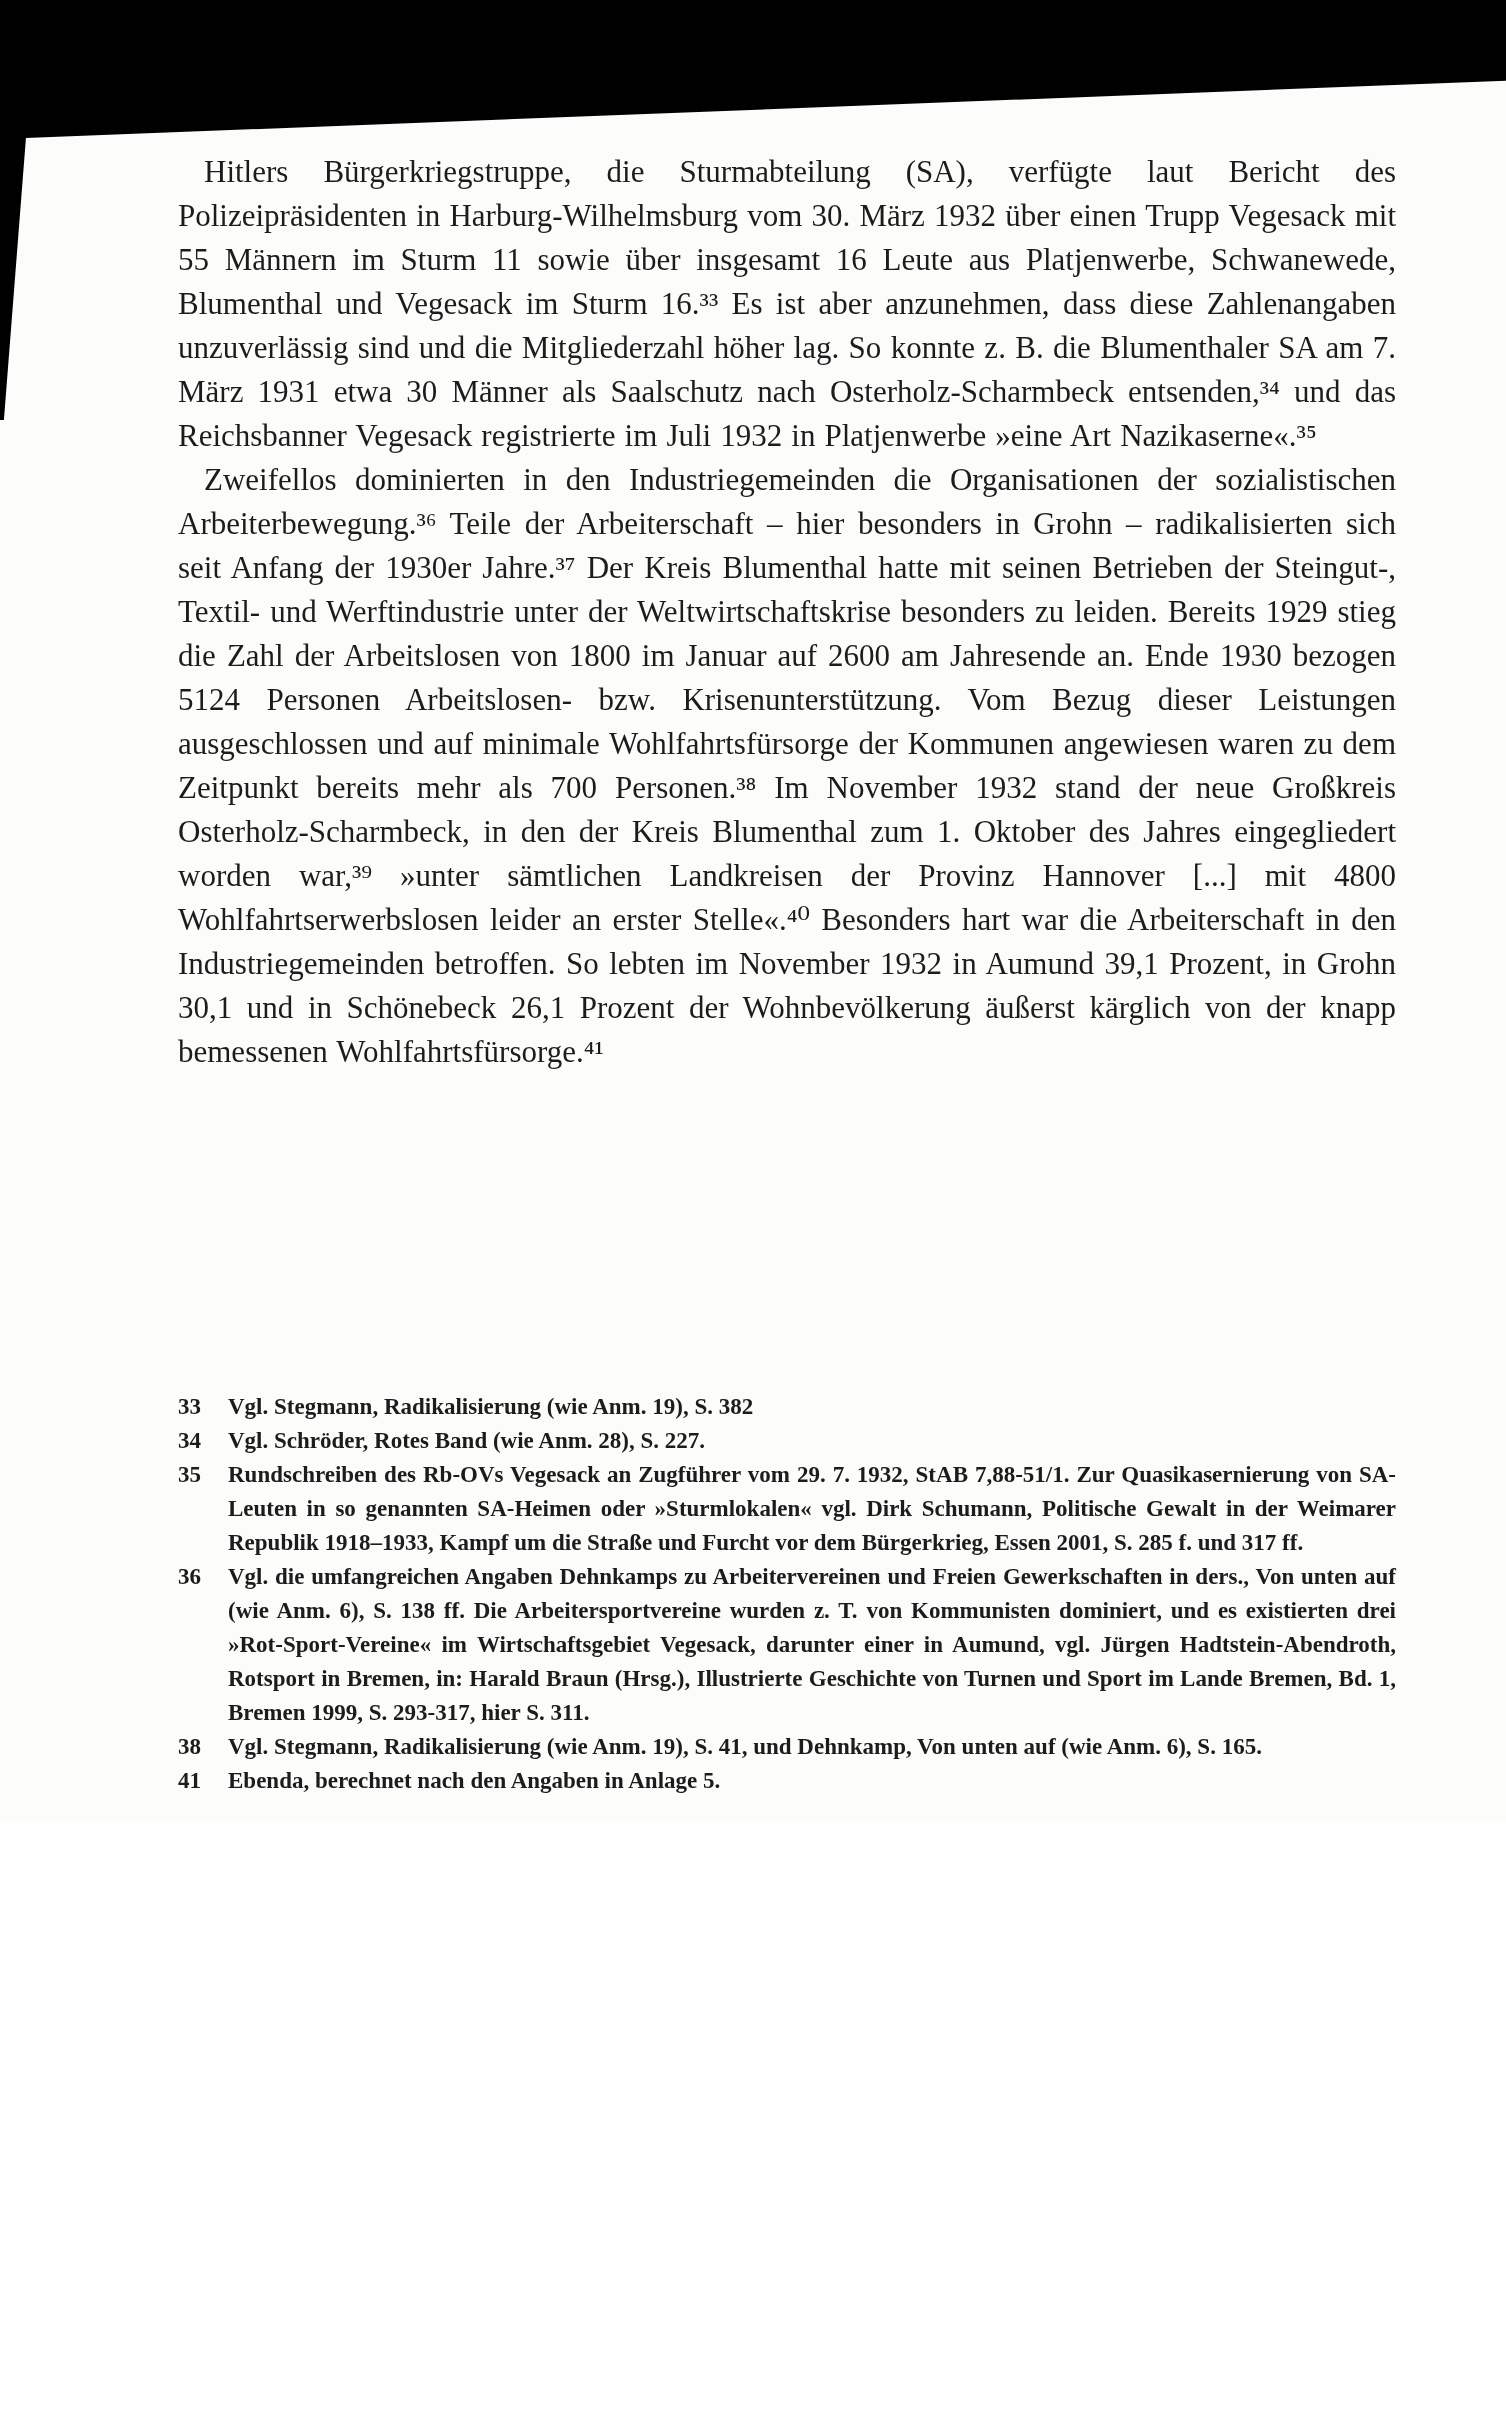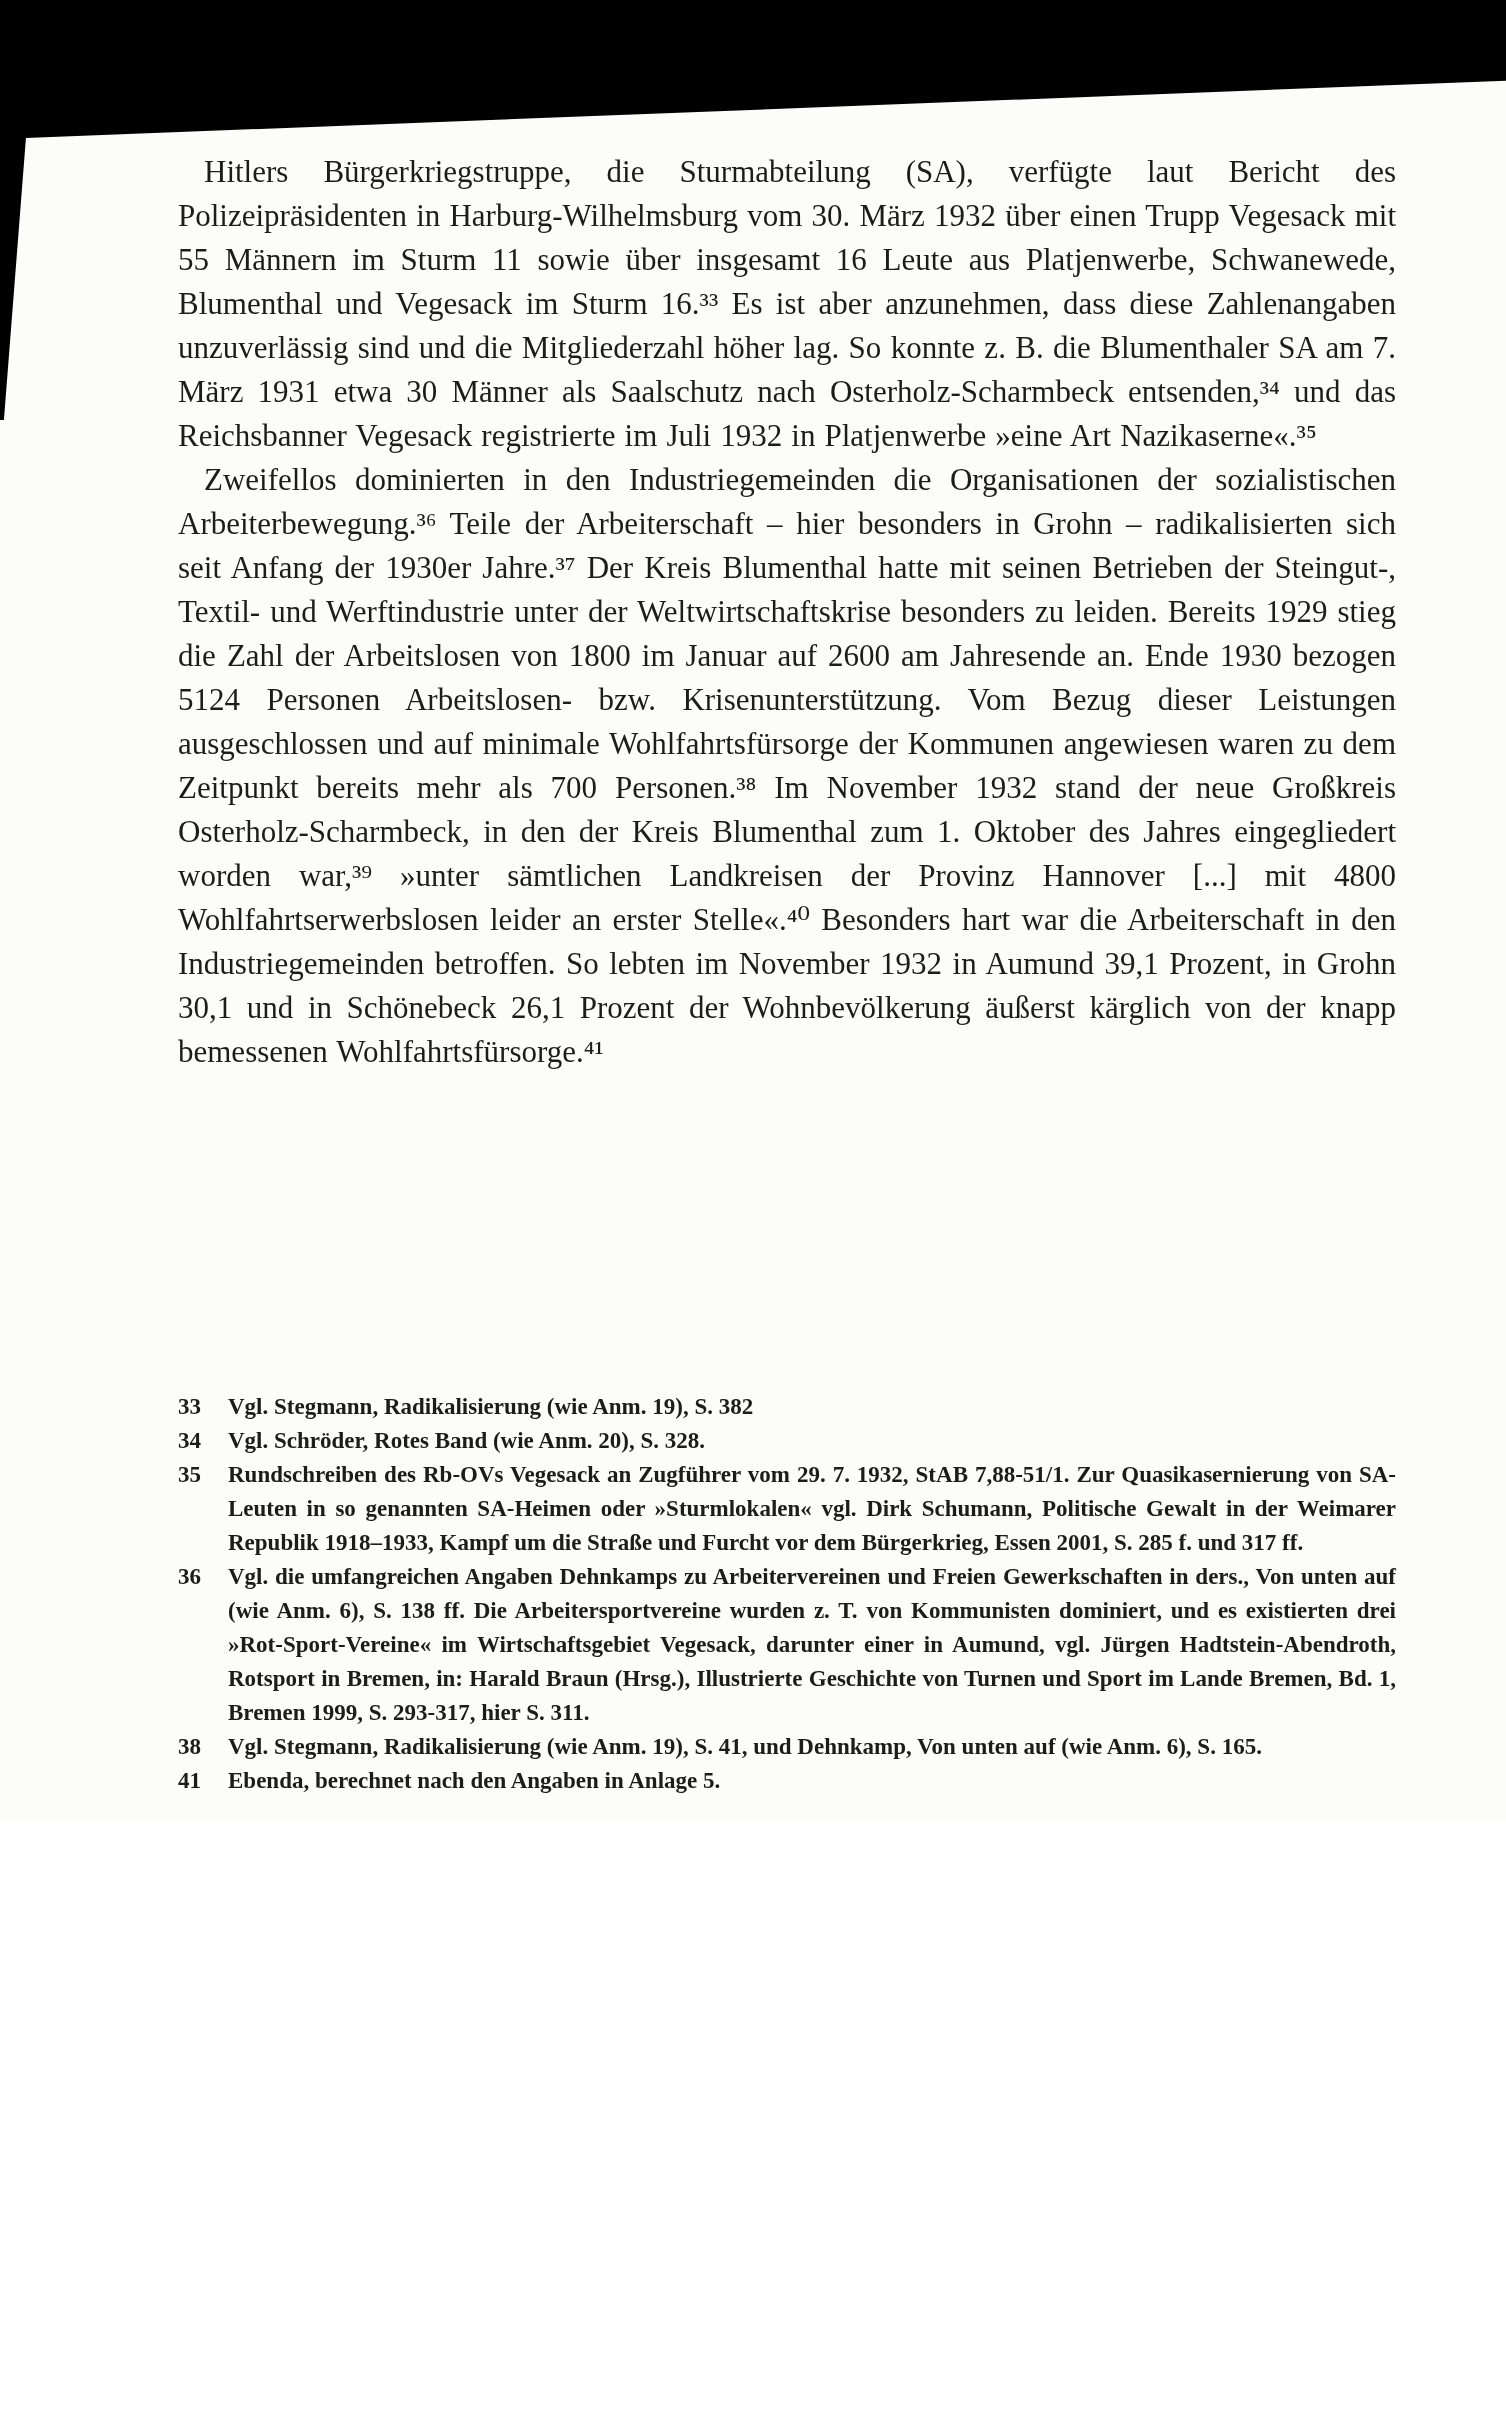--- a/index.html
+++ b/index.html
@@ -86,21 +86,21 @@
     <p class="body-para">Zweifellos dominierten in den Industriegemeinden die Organisationen der sozialistischen Arbeiterbewegung.³⁶ Teile der Arbeiterschaft – hier besonders in Grohn – radikalisierten sich seit Anfang der 1930er Jahre.³⁷ Der Kreis Blumenthal hatte mit seinen Betrieben der Steingut-, Textil- und Werftindustrie unter der Weltwirtschaftskrise besonders zu leiden. Bereits 1929 stieg die Zahl der Arbeitslosen von 1800 im Januar auf 2600 am Jahresende an. Ende 1930 bezogen 5124 Personen Arbeitslosen- bzw. Krisenunterstützung. Vom Bezug dieser Leistungen ausgeschlossen und auf minimale Wohlfahrtsfürsorge der Kommunen angewiesen waren zu dem Zeitpunkt bereits mehr als 700 Personen.³⁸ Im November 1932 stand der neue Großkreis Osterholz-Scharmbeck, in den der Kreis Blumenthal zum 1. Oktober des Jahres eingegliedert worden war,³⁹ »unter sämtlichen Landkreisen der Provinz Hannover [...] mit 4800 Wohlfahrtserwerbslosen leider an erster Stelle«.⁴⁰ Besonders hart war die Arbeiterschaft in den Industriegemeinden betroffen. So lebten im November 1932 in Aumund 39,1 Prozent, in Grohn 30,1 und in Schönebeck 26,1 Prozent der Wohnbevölkerung äußerst kärglich von der knapp bemessenen Wohlfahrtsfürsorge.⁴¹</p>
   </main>
 
   <section class="footnotes">
     <div class="fn">
       <span class="fn-num">33</span>
       <span class="fn-text">Vgl. Stegmann, Radikalisierung (wie Anm. 19), S. 382</span>
     </div>
     <div class="fn">
       <span class="fn-num">34</span>
-      <span class="fn-text">Vgl. Schröder, Rotes Band (wie Anm. 20), S. 328.</span>
+      <span class="fn-text">Vgl. Schröder, Rotes Band (wie Anm. 28), S. 227.</span>
     </div>
     <div class="fn">
       <span class="fn-num">35</span>
       <span class="fn-text">Rundschreiben des Rb-OVs Vegesack an Zugführer vom 29. 7. 1932, StAB 7,88-51/1. Zur Quasikasernierung von SA-Leuten in so genannten SA-Heimen oder »Sturmlokalen« vgl. Dirk Schumann, Politische Gewalt in der Weimarer Republik 1918–1933, Kampf um die Straße und Furcht vor dem Bürgerkrieg, Essen 2001, S. 285 f. und 317 ff.</span>
     </div>
     <div class="fn">
       <span class="fn-num">36</span>
       <span class="fn-text">Vgl. die umfangreichen Angaben Dehnkamps zu Arbeitervereinen und Freien Gewerkschaften in ders., Von unten auf (wie Anm. 6), S. 138 ff. Die Arbeitersportvereine wurden z. T. von Kommunisten dominiert, und es existierten drei »Rot-Sport-Vereine« im Wirtschaftsgebiet Vegesack, darunter einer in Aumund, vgl. Jürgen Hadtstein-Abendroth, Rotsport in Bremen, in: Harald Braun (Hrsg.), Illustrierte Geschichte von Turnen und Sport im Lande Bremen, Bd. 1, Bremen 1999, S. 293-317, hier S. 311.</span>
     </div>
     <div class="fn">

